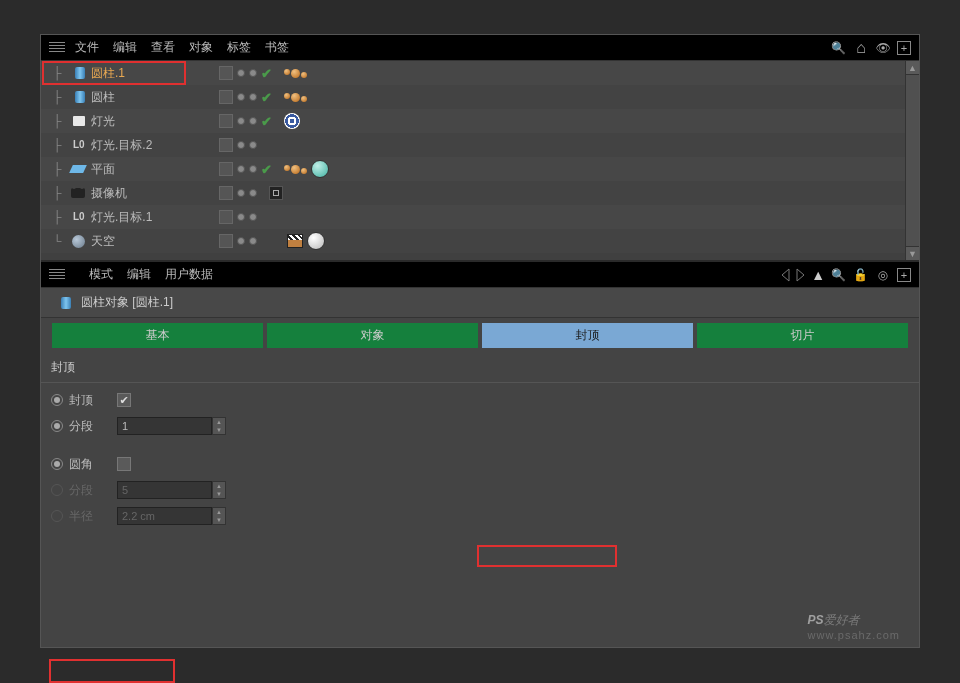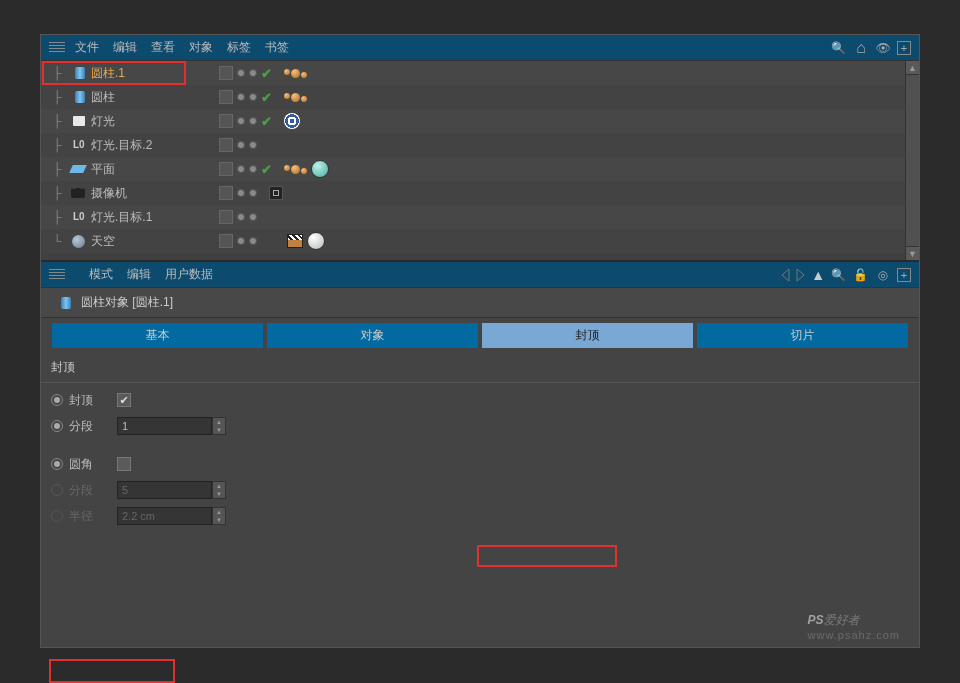--- a/index.html
+++ b/index.html
@@ -1,21 +1,21 @@
 <!DOCTYPE html>
 <html><head>
 <meta charset="utf-8">
 <style>
 * { margin: 0; padding: 0; box-sizing: border-box; font-family: Arial, "Microsoft YaHei", sans-serif; font-size: 12px; }
 body { background: #2b2b2b; width: 960px; height: 683px; overflow: hidden; }
 .outer-pad { background: #2b2b2b; padding: 34px 40px; height: 683px; }
 .window { background: #3c3c3c; border: 1px solid #555; width: 880px; height: 614px; display: flex; flex-direction: column; }
 
 .panel { display: flex; flex-direction: column; }
-.toolbar { display: flex; align-items: center; background: #0c4a6e; padding: 4px 8px; border-bottom: 1px solid #333; height: 26px; }
+.toolbar { display: flex; align-items: center; background: #000000; padding: 4px 8px; border-bottom: 1px solid #333; height: 26px; }
 .menu-items { display: flex; gap: 14px; color: #bbb; }
 .menu-items span { cursor: pointer; }
 .toolbar-right { margin-left: auto; display: flex; gap: 6px; align-items: center; }
 .icon-btn { width: 16px; height: 16px; display: flex; align-items: center; justify-content: center; color: #aaa; }
 .burger { width: 16px; height: 12px; background: repeating-linear-gradient(to bottom, #888, #888 1px, transparent 1px, transparent 3px); }
 
 .obj-list { background: #404040; position: relative; flex: 1; overflow: hidden; }
 .obj-rows { position: absolute; left: 0; right: 14px; top: 0; }
 .obj-row { display: flex; align-items: center; height: 24px; }
 .obj-row:nth-child(odd) { background: #474747; }
@@ -50,21 +50,21 @@
 .scrollbar-v { position: absolute; right: 0; top: 0; bottom: 0; width: 14px; background: #505050; border-left: 1px solid #333; }
 .scroll-arrow { height: 14px; background: #5a5a5a; display: flex; align-items: center; justify-content: center; color: #999; font-size: 9px; }
 .scroll-arrow.top { border-bottom: 1px solid #333; }
 .scroll-arrow.bot { position: absolute; bottom: 0; width: 100%; border-top: 1px solid #333; }
 
 .panel-top { height: 225px; }
 .panel-bottom { flex: 1; background: #444; }
 
 .attr-header { background: #484848; padding: 6px 10px; color: #ccc; display: flex; align-items: center; gap: 6px; border-bottom: 1px solid #333; }
 .tabs { display: flex; margin: 4px 10px 0; gap: 2px; }
-.tab { flex: 1; background: #0369a1; color: #ccc; text-align: center; padding: 4px 0; border: 1px solid #444; cursor: pointer; }
+.tab { flex: 1; background: #15803d; color: #ccc; text-align: center; padding: 4px 0; border: 1px solid #444; cursor: pointer; }
 .tab.active { background: #7aa8d4; color: #1a1a1a; }
 .section-title { color: #ccc; padding: 6px 10px; border-bottom: 1px solid #555; margin-top: 4px; }
 .props { padding: 4px 10px; }
 .prop-row { display: flex; align-items: center; height: 26px; gap: 6px; }
 .radio { width: 12px; height: 12px; border: 1px solid #888; border-radius: 50%; display: inline-flex; align-items: center; justify-content: center; }
 .radio.on::after { content: ""; width: 6px; height: 6px; background: #aaa; border-radius: 50%; }
 .prop-label { color: #bbb; width: 42px; }
 .prop-label.dim { color: #666; }
 .checkbox { width: 14px; height: 14px; background: #5a5a5a; border: 1px solid #777; display: inline-flex; align-items: center; justify-content: center; color: #ddd; font-size: 11px; }
 .num-input { display: flex; }

